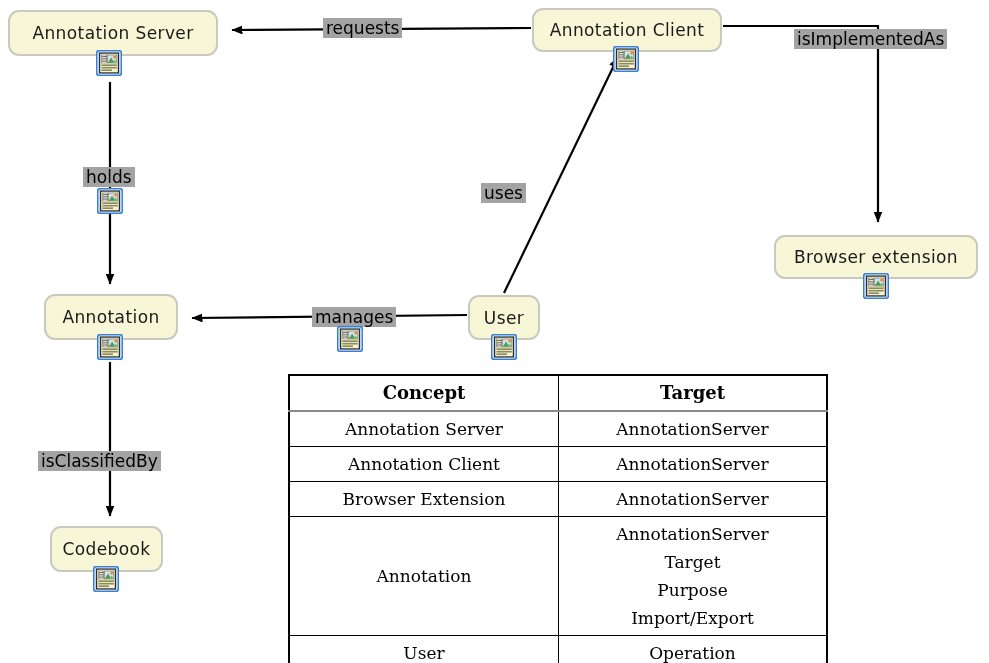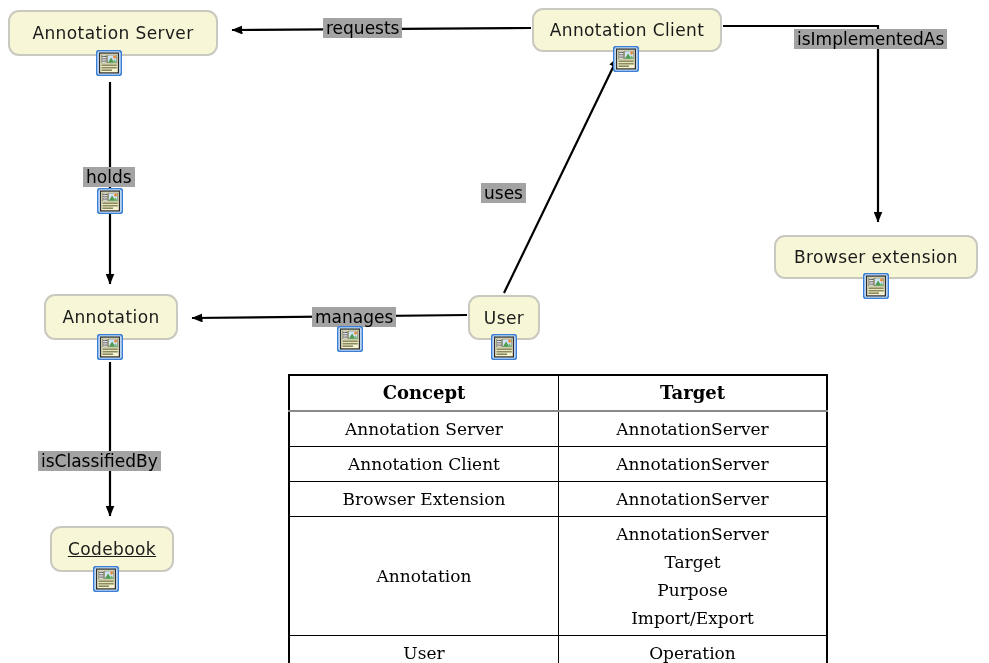--- a/index.html
+++ b/index.html
@@ -137,21 +137,21 @@
 </div>
 
 <div class="node" style="left:44px;  top:294px; width:134px; height:46px;">
   <span>Annotation</span>
 </div>
 
 <div class="node" style="left:468px; top:295px; width:72px;  height:45px;">
   <span>User</span>
 </div>
 
-<div class="node" style="left:50px;  top:526px; width:124px; height:46px;text-decoration:underline;">
+<div class="node" style="left:50px;  top:526px; width:113px; height:46px;">
   <span>Codebook</span>
 </div>
 
 <div class="edge-label" style="left:323px; top:18px;">requests</div>
 
 <div class="edge-label" style="left:794px; top:29px;">isImplementedAs</div>
 
 <div class="edge-label" style="left:83px;  top:167px;">holds</div>
 
 <div class="edge-label" style="left:481px; top:183px;">uses</div>

